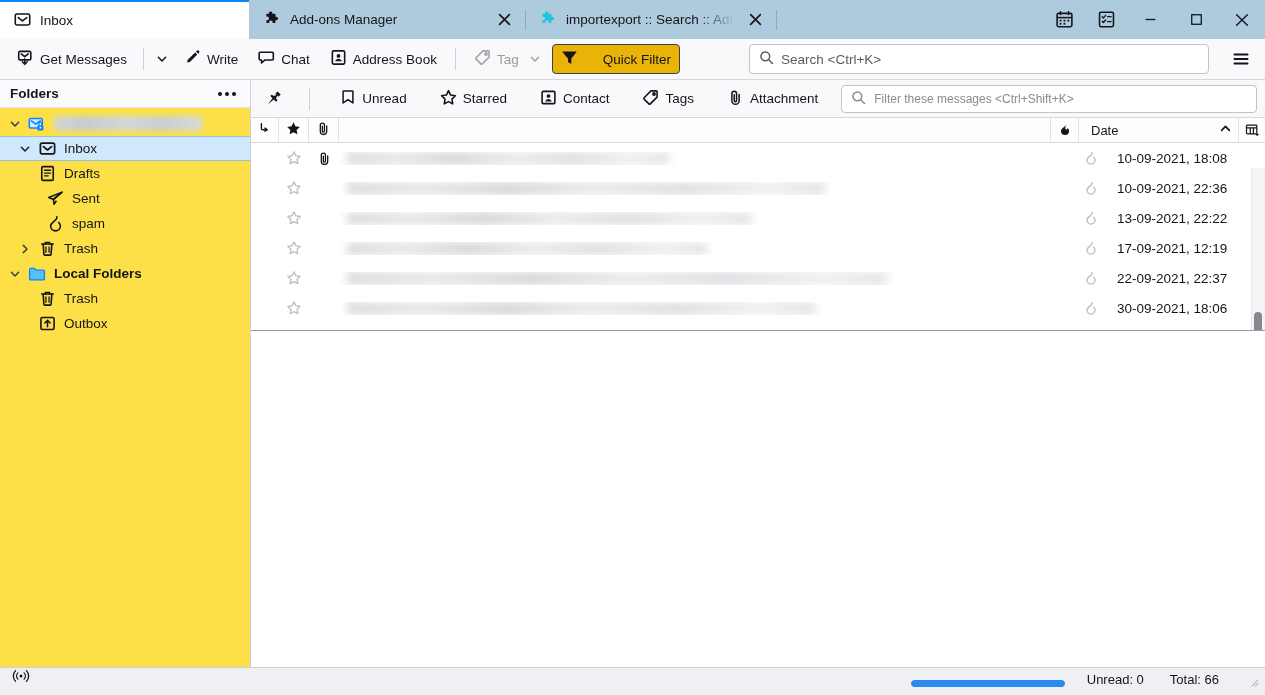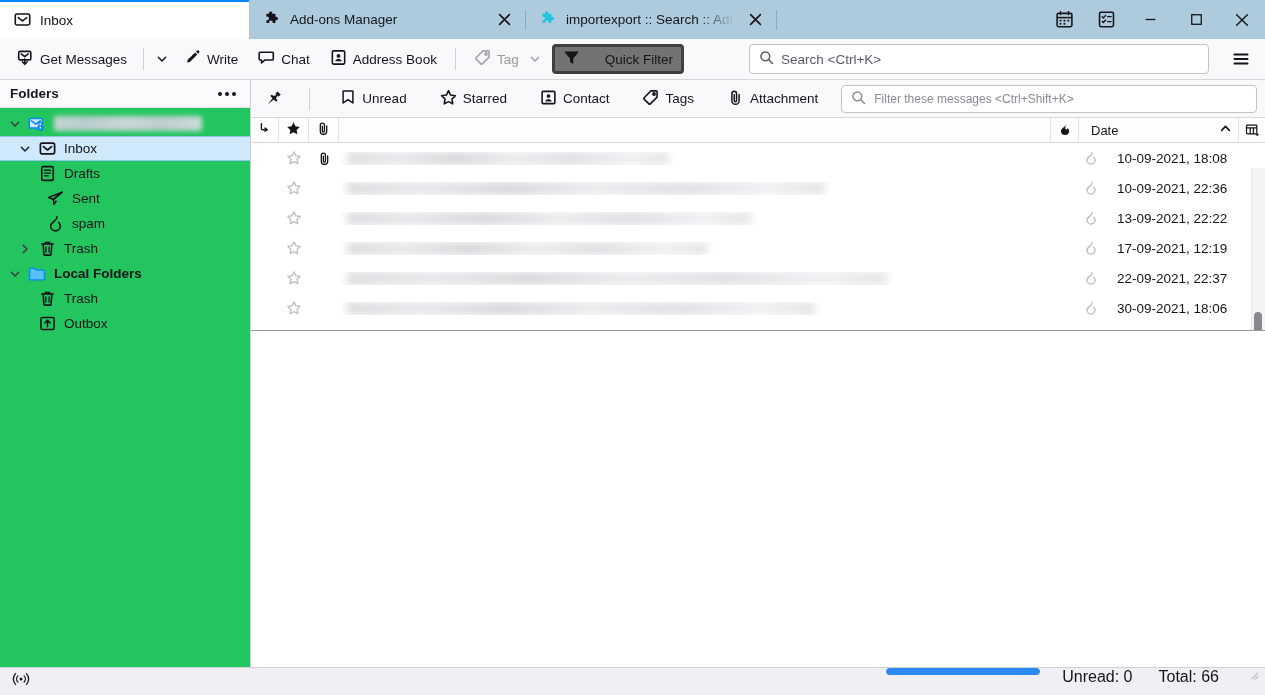--- a/index.html
+++ b/index.html
@@ -74,21 +74,21 @@
   }
   .tbtn {
     display: flex; align-items: center; gap: 6px; height: 30px;
     padding: 0 8px; border-radius: 4px; cursor: pointer;
     font-size: 13.5px; color: #15141a; white-space: nowrap;
     border: 1px solid transparent; background: transparent;
     font-family: inherit;
   }
   .tbtn.disabled { color: #9a9a9e; cursor: default; }
   .tbtn.pressed {
-    background: #737373; border: 3px solid #404040; gap: 25px;
+    background: #eab308; border: 1px solid #404040; gap: 25px;
   }
   .tb-split { display: flex; align-items: center; }
   .tb-dropmark {
     width: 22px; height: 30px; display: flex; align-items: center;
     justify-content: center; border-radius: 4px; cursor: pointer;
   }
   .vsep { width: 1px; height: 22px; background: #d0d0d4; margin: 0 7px; }
 
   .searchbox {
     flex: 1; height: 30px; margin: 0 10px 0 6px;
@@ -105,21 +105,21 @@
     width: 32px; height: 30px; display: flex; align-items: center;
     justify-content: center; border-radius: 4px; cursor: pointer;
     margin-left: 4px;
   }
 
   
   .body { flex: 1; display: flex; min-height: 0; }
 
   
   .folderpane {
-    width: 251px; flex: 0 0 251px; background: #22c55e;
+    width: 251px; flex: 0 0 251px; background: #fde047;
     border-right: 1px solid #cfcfd4; display: flex; flex-direction: column;
   }
   .folderpane-header {
     height: 28px; flex: 0 0 28px; display: flex; align-items: center;
     padding: 0 10px; border-bottom: 1px solid #e0e0e4;
     background: #fbfbfd;
   }
   .folderpane-title { font-weight: bold; font-size: 13.5px; color: #15141a; }
   .folderpane-more {
     margin-left: auto; cursor: pointer; padding: 2px 4px; border-radius: 3px;
@@ -233,22 +233,22 @@
   .scrollthumb {
     position: absolute; right: 3px; top: 144px; width: 8px; height: 38px;
     background: #888890; border-radius: 4px; cursor: pointer;
   }
 
   .previewpane { flex: 1; background: #ffffff; min-height: 0; }
 
   
   .statusbar {
     height: 28px; flex: 0 0 28px; background: #f0f0f4;
-    border-top: 1px solid #d0d0d4; display: flex; align-items: flex-start;
-    padding: 0 6px 0 8px; font-size: 16px; color: #15141a;
+    border-top: 1px solid #d0d0d4; display: flex; align-items: flex-end;
+    padding: 0 6px 8px 8px; font-size: 13px; color: #15141a;
   }
   .status-net {
     width: 26px; height: 22px; display: flex; align-items: center;
     justify-content: center; cursor: pointer; border-radius: 3px;
   }
   .status-spacer { flex: 1; }
   .progressbar {
     width: 154px; height: 7px; border-radius: 4px; background: #dcdce0;
     margin-right: 22px; overflow: hidden;
   }

